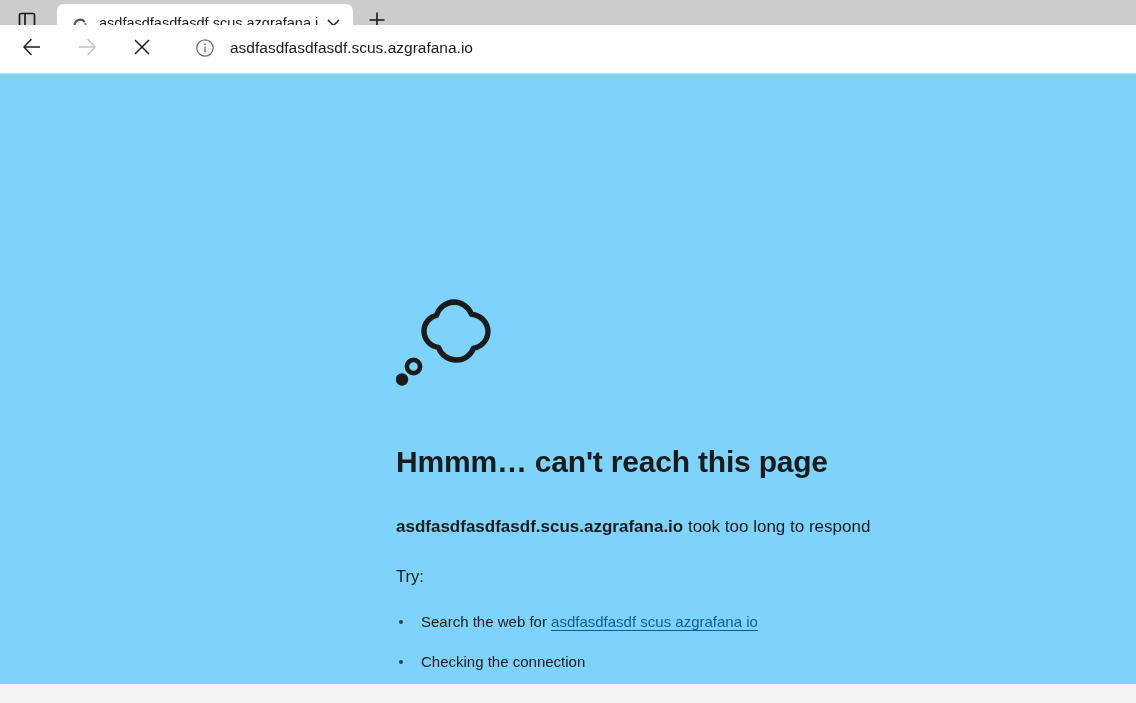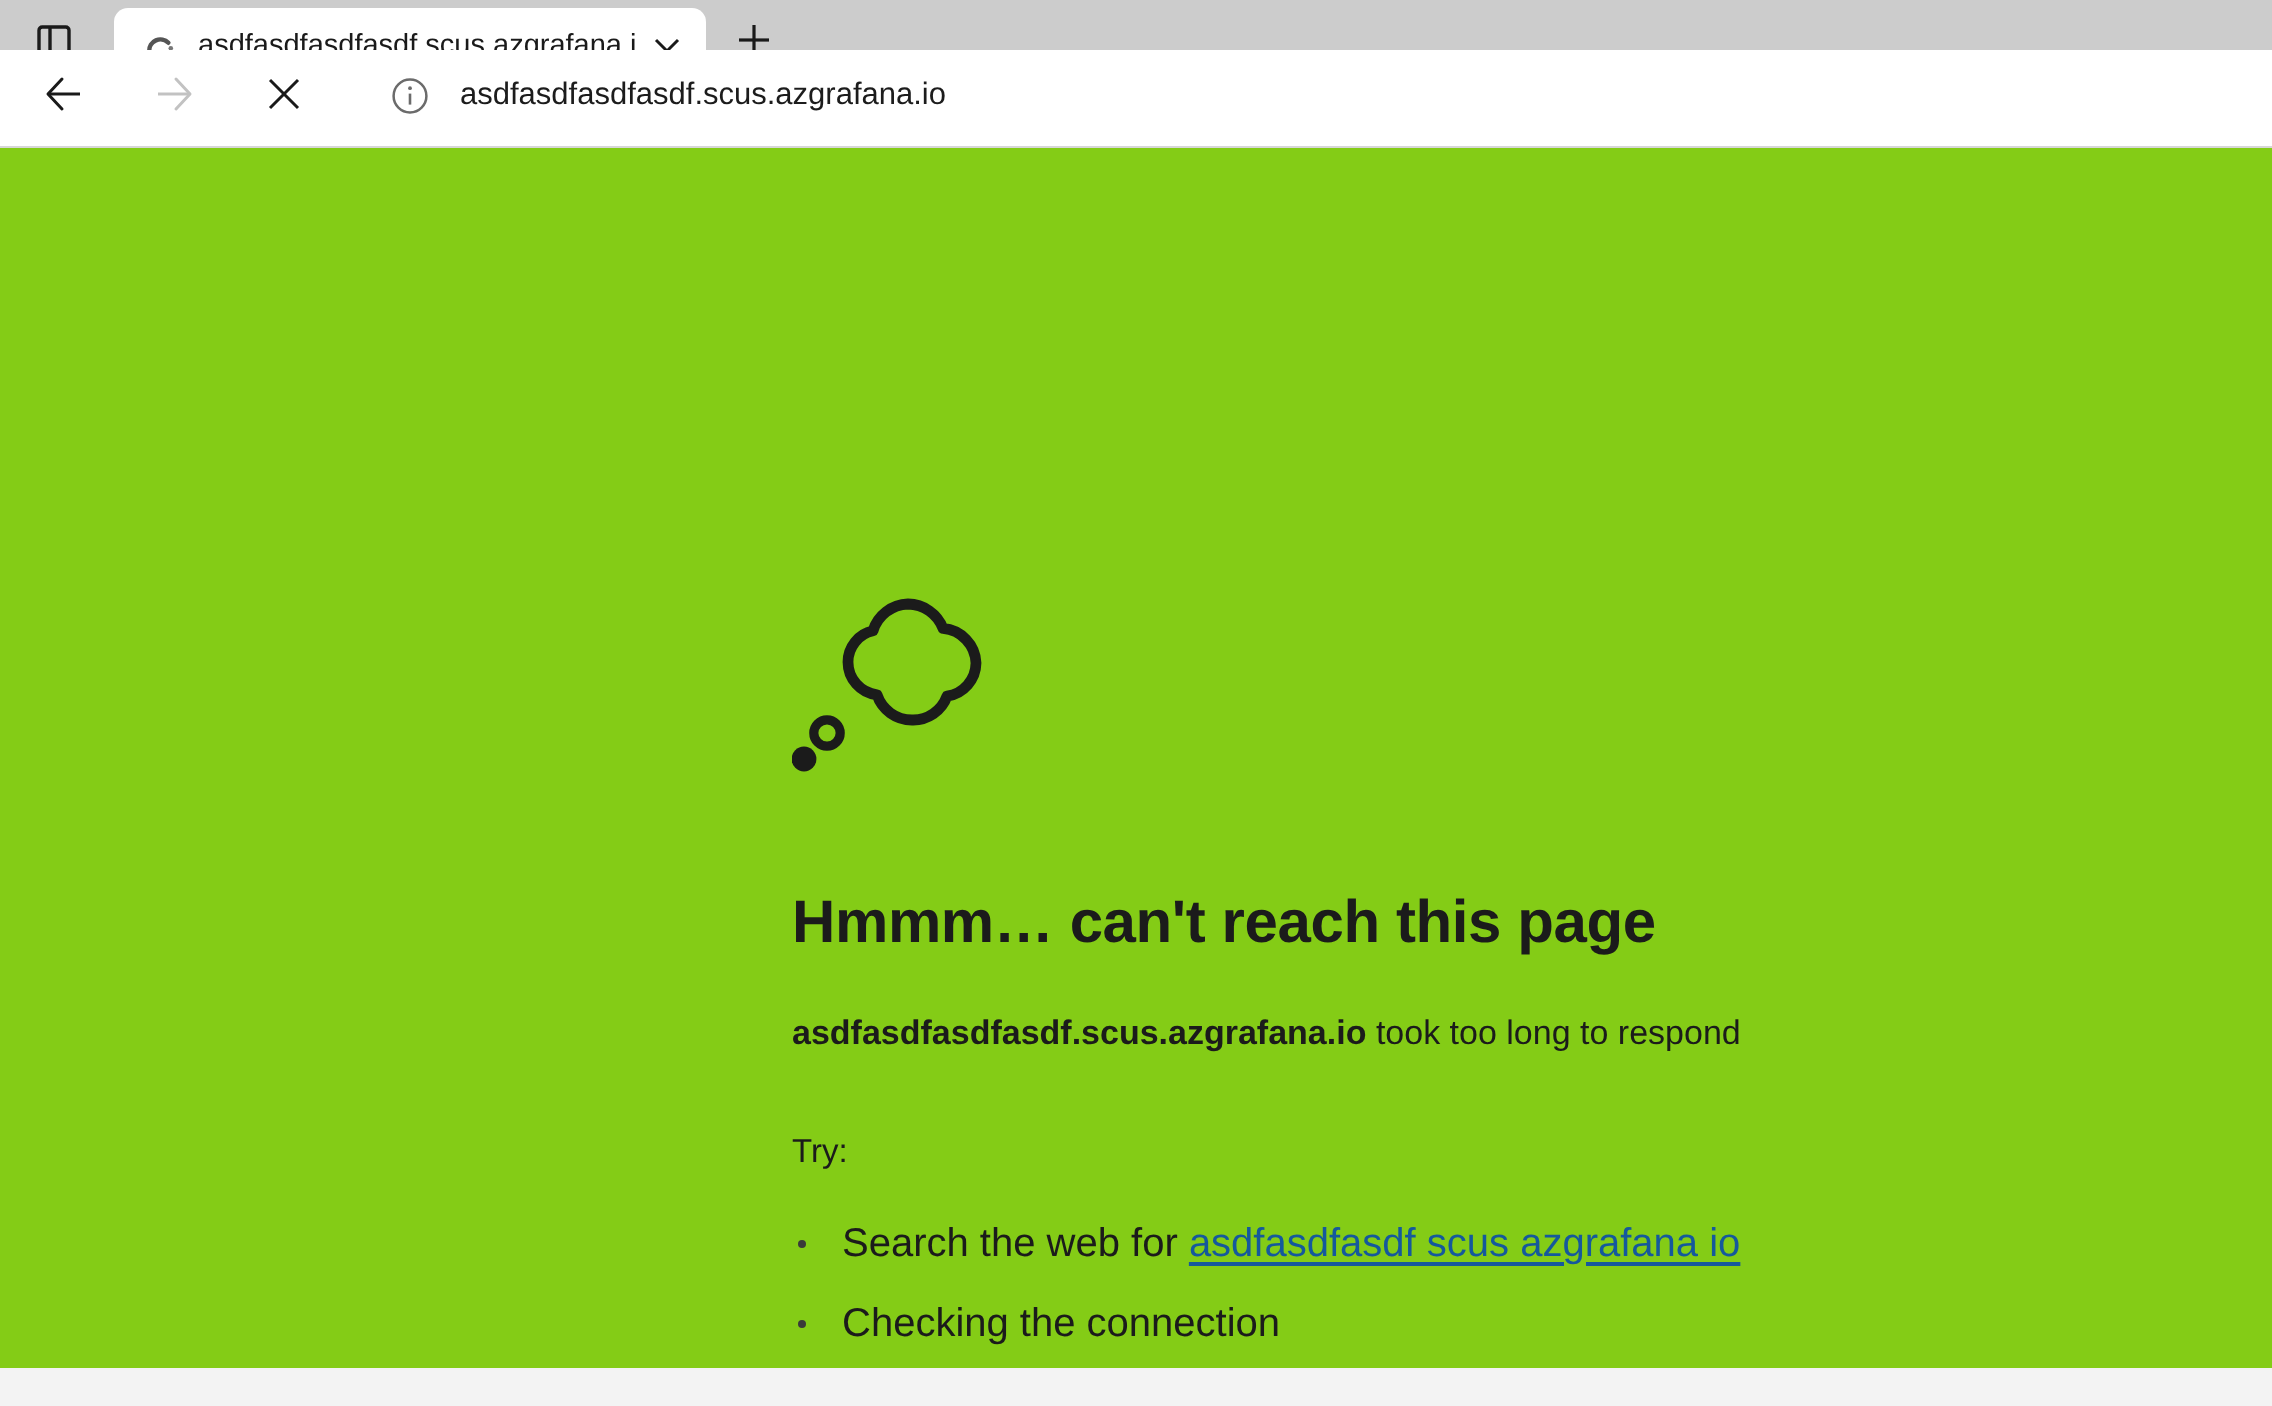--- a/index.html
+++ b/index.html
@@ -135,21 +135,21 @@
     font-size: 15.5px;
     color: #1c1c1c;
     white-space: nowrap;
     overflow: hidden;
   }
 
   
   .page {
     position: relative;
     height: 610px;
-    background: #84cc16;
+    background: #7dd3fc;
   }
   .content {
     position: absolute;
     left: 396px;
     top: 0;
     width: 700px;
   }
   .illustration {
     position: absolute;
     left: 0px;
@@ -163,21 +163,21 @@
     top: 371px;
     font-size: 30px;
     font-weight: bold;
     color: #1b1b1b;
     letter-spacing: -0.2px;
     white-space: nowrap;
   }
   .err-sub {
     position: absolute;
     left: 0;
-    top: 433px;
+    top: 443px;
     font-size: 17px;
     color: #1b1b1b;
     white-space: nowrap;
   }
   .err-sub .host {
     font-weight: bold;
   }
   .try-label {
     position: absolute;
     left: 0;
@@ -192,21 +192,21 @@
     top: 536px;
     margin: 0;
     padding: 0;
     list-style: none;
   }
   .try-list li {
     position: relative;
     height: 40px;
     line-height: 24px;
     padding-left: 25px;
-    font-size: 20px;
+    font-size: 15px;
     color: #1b1b1b;
     white-space: nowrap;
   }
   .try-list li::before {
     content: "";
     position: absolute;
     left: 3px;
     top: 10px;
     width: 4px;
     height: 4px;

